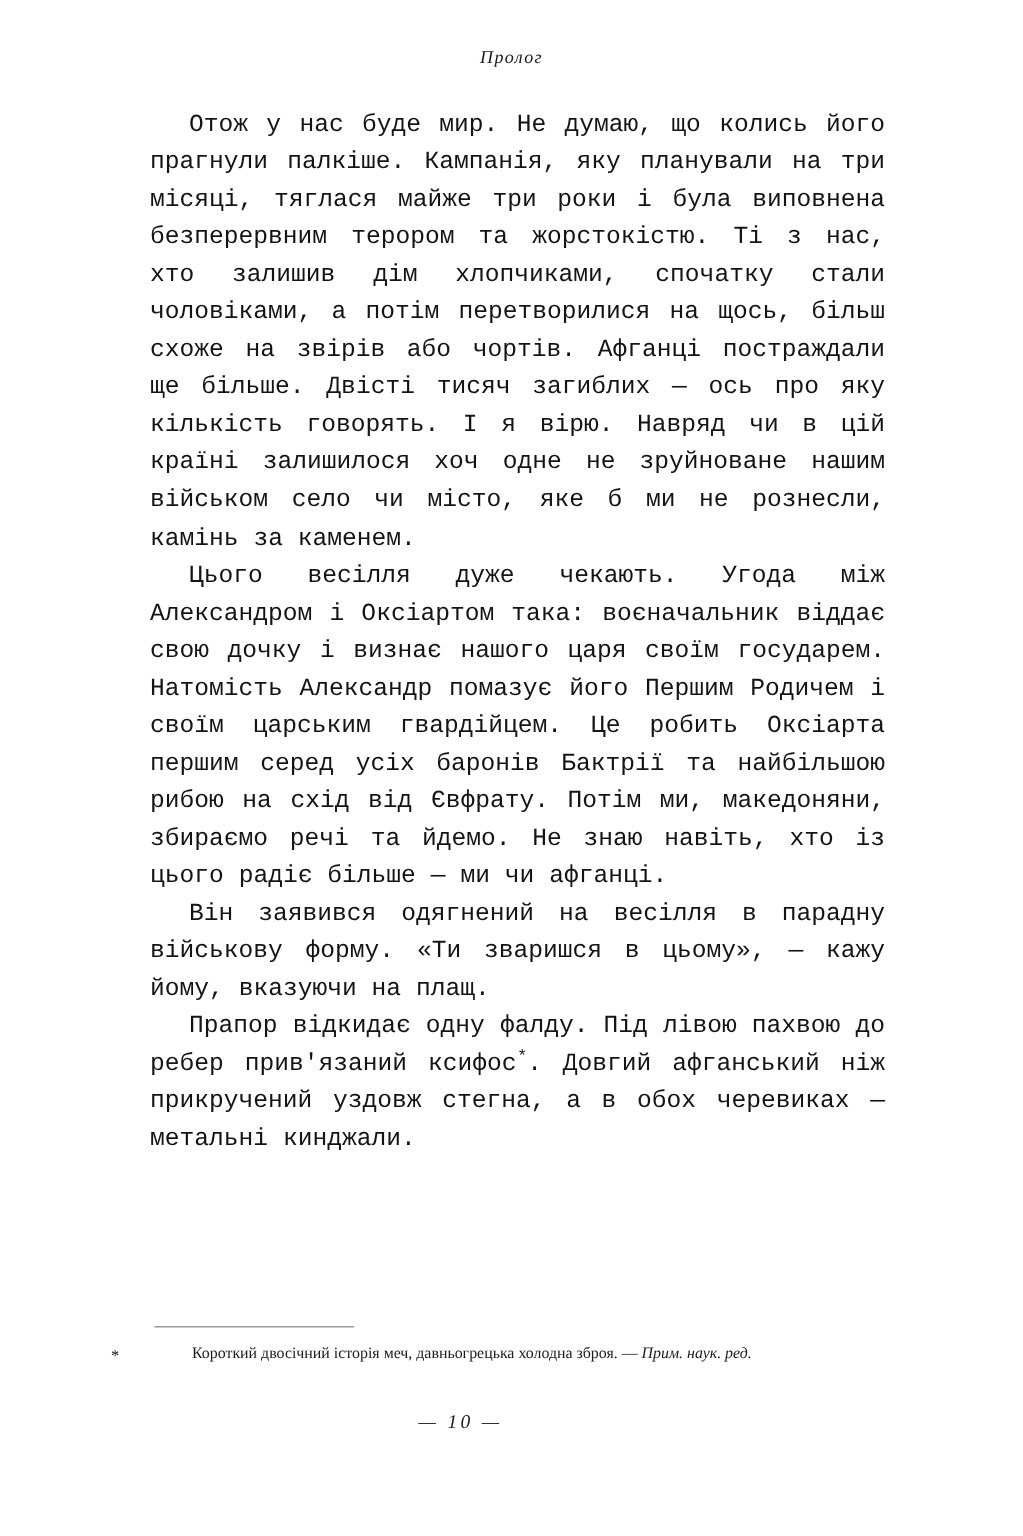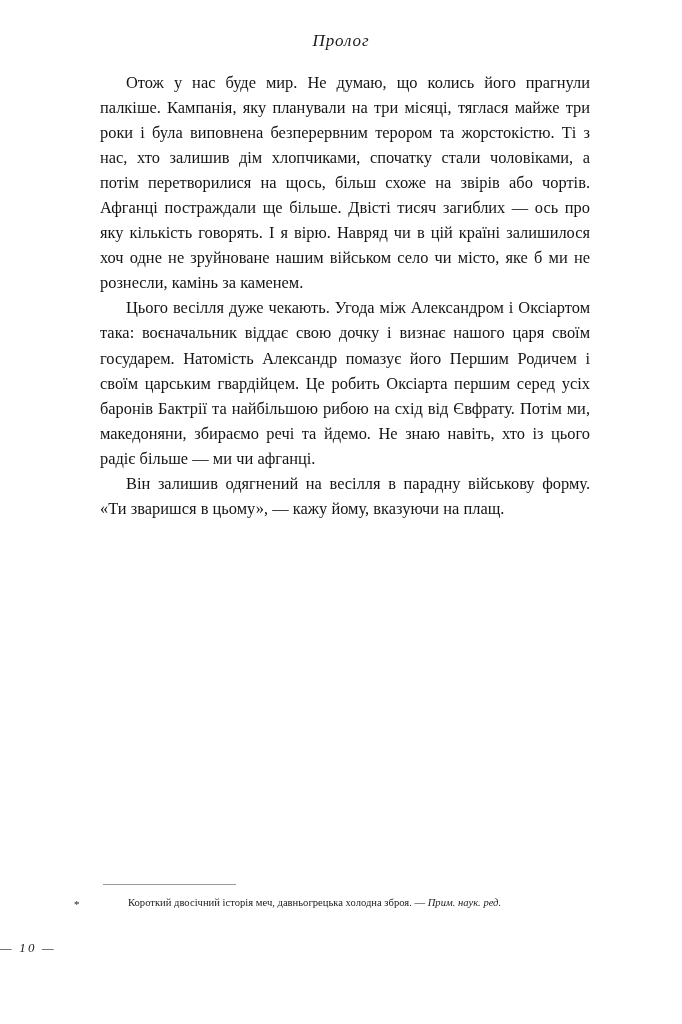--- a/index.html
+++ b/index.html
@@ -24,21 +24,21 @@
   }
 
   
   .running-head {
     position: absolute;
     top: 31px;
     left: 0;
     width: 682px;
     text-align: center;
     font-style: italic;
-    font-size: 17px;
+    font-size: 12px;
     letter-spacing: 0.9px;
     color: #1a1a1a;
   }
 
   
   .textblock {
     position: absolute;
     top: 70px;
     left: 100px;
     width: 490px;
@@ -47,20 +47,21 @@
   .para {
     margin: 0;
     text-indent: 26px;
     text-align: justify;
     font-size: 16.4px;
     line-height: 25.05px;
     color: #141414;
     -moz-hyphens: manual;
     hyphens: manual;
     word-spacing: 0.1px;
+    font-family: Liberation Mono, monospace;
   }
 
   .fnref {
     font-size: 11px;
     vertical-align: super;
     line-height: 0;
     padding-left: 0.5px;
   }
 
   
@@ -95,39 +96,42 @@
     font-style: italic;
     text-align: center;
   }
 
   
   .folio {
     position: absolute;
     top: 940px;
     left: 0;
     width: 582px;
+    text-align: center;
     font-size: 13px;
     font-style: italic;
     letter-spacing: 2.2px;
     color: #1c1c1c;
+    padding-left: 16px;
   }
 </style>
 </head>
 <body>
 
 <div class="page">
 
   <div class="running-head">Пролог</div>
 
   <div class="textblock">
 
     <p class="para">Отож у нас буде мир. Не думаю, що колись його прагну­ли палкіше. Кампанія, яку планували на три місяці, тяг­лася майже три роки і була виповнена безперервним теро­ром та жорстокістю. Ті з нас, хто залишив дім хлопчиками, спочатку стали чоловіками, а потім перетворилися на щось, більш схоже на звірів або чортів. Афганці постраждали ще більше. Двісті тисяч загиблих — ось про яку кількість го­ворять. І я вірю. Навряд чи в цій країні залишилося хоч од­не не зруйноване нашим військом село чи місто, яке б ми не рознесли, камінь за каменем.</p>
     <p class="para">Цього весілля дуже чекають. Угода між Александром і Оксіартом така: воєначальник віддає свою дочку і визнає нашого царя своїм государем. Натомість Александр помазує його Першим Родичем і своїм царським гвардійцем. Це ро­бить Оксіарта першим серед усіх баронів Бактрії та най­більшою рибою на схід від Євфрату. Потім ми, македоняни, збираємо речі та йдемо. Не знаю навіть, хто із цього радіє більше — ми чи афганці.</p>
-    <p class="para">Він залишив одягнений на весілля в парадну військову фор­му. «Ти зваришся в цьому», — кажу йому, вказуючи на плащ.</p>
+    <p class="para">Він заявився одягнений на весілля в парадну військову фор­му. «Ти зваришся в цьому», — кажу йому, вказуючи на плащ.</p>
 
+    <p class="para"><span>Прапор відкидає одну фалду. Під лівою пахвою до ре­бер прив'язаний ксифос</span><span class="fnref">*</span><span>. Довгий афганський ніж прикруче­ний уздовж стегна, а в обох черевиках — метальні кинджали.</span></p>
 
   </div>
 
   <div class="footnote-area">
     <div class="footnote-rule"></div>
     <div class="footnote">
       <span class="footnote-marker">*</span><span>Короткий двосічний історія меч, давньогрецька холодна зброя. — </span><span class="footnote-src">Прим. наук. ред.</span>
     </div>
   </div>
 

